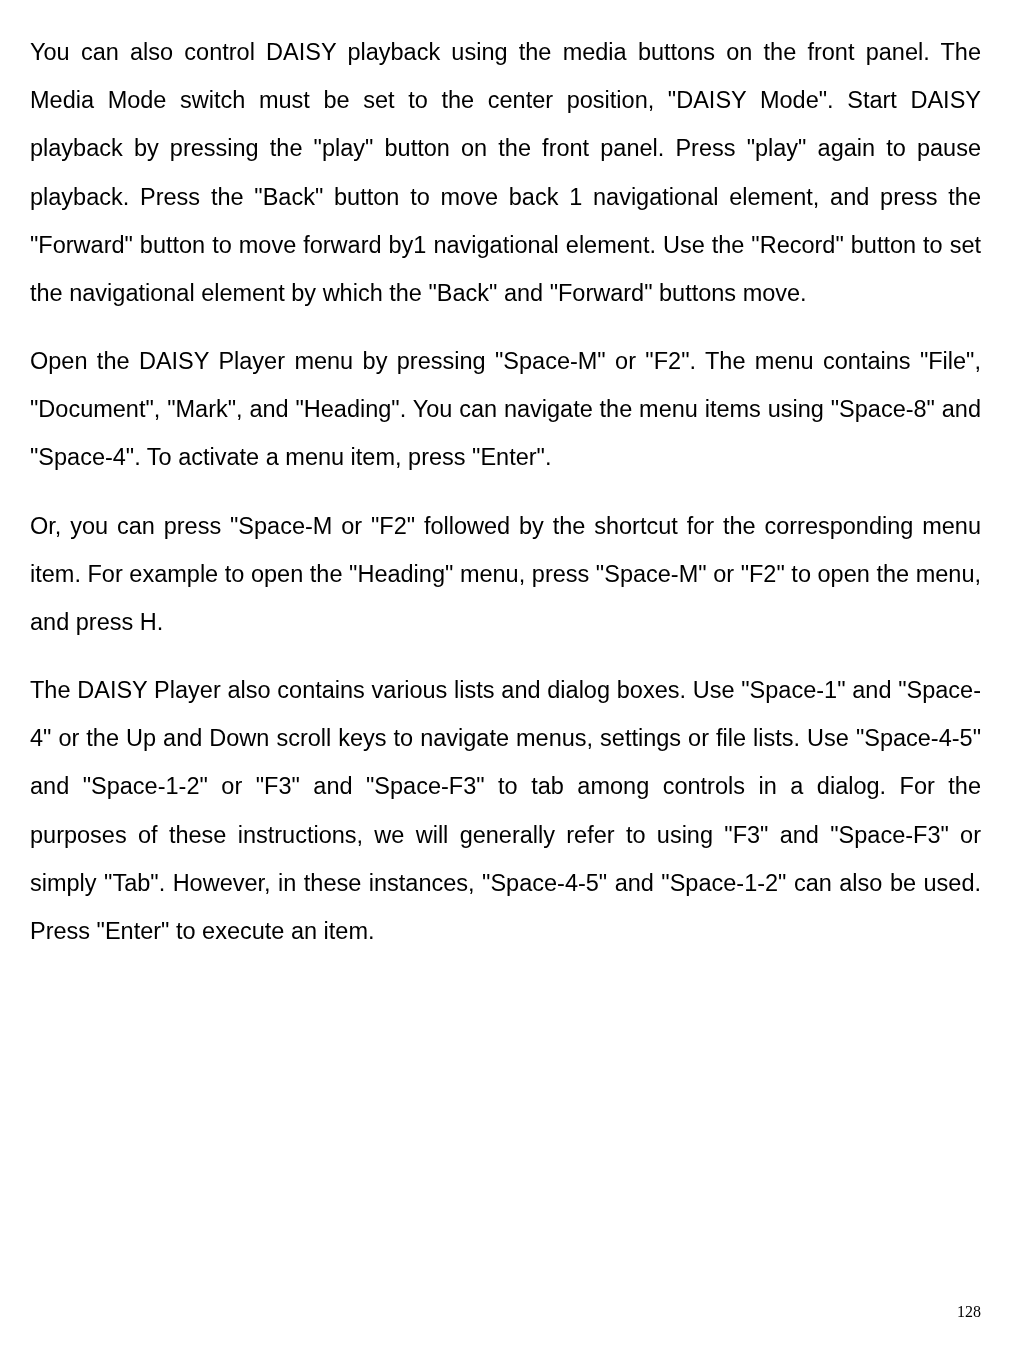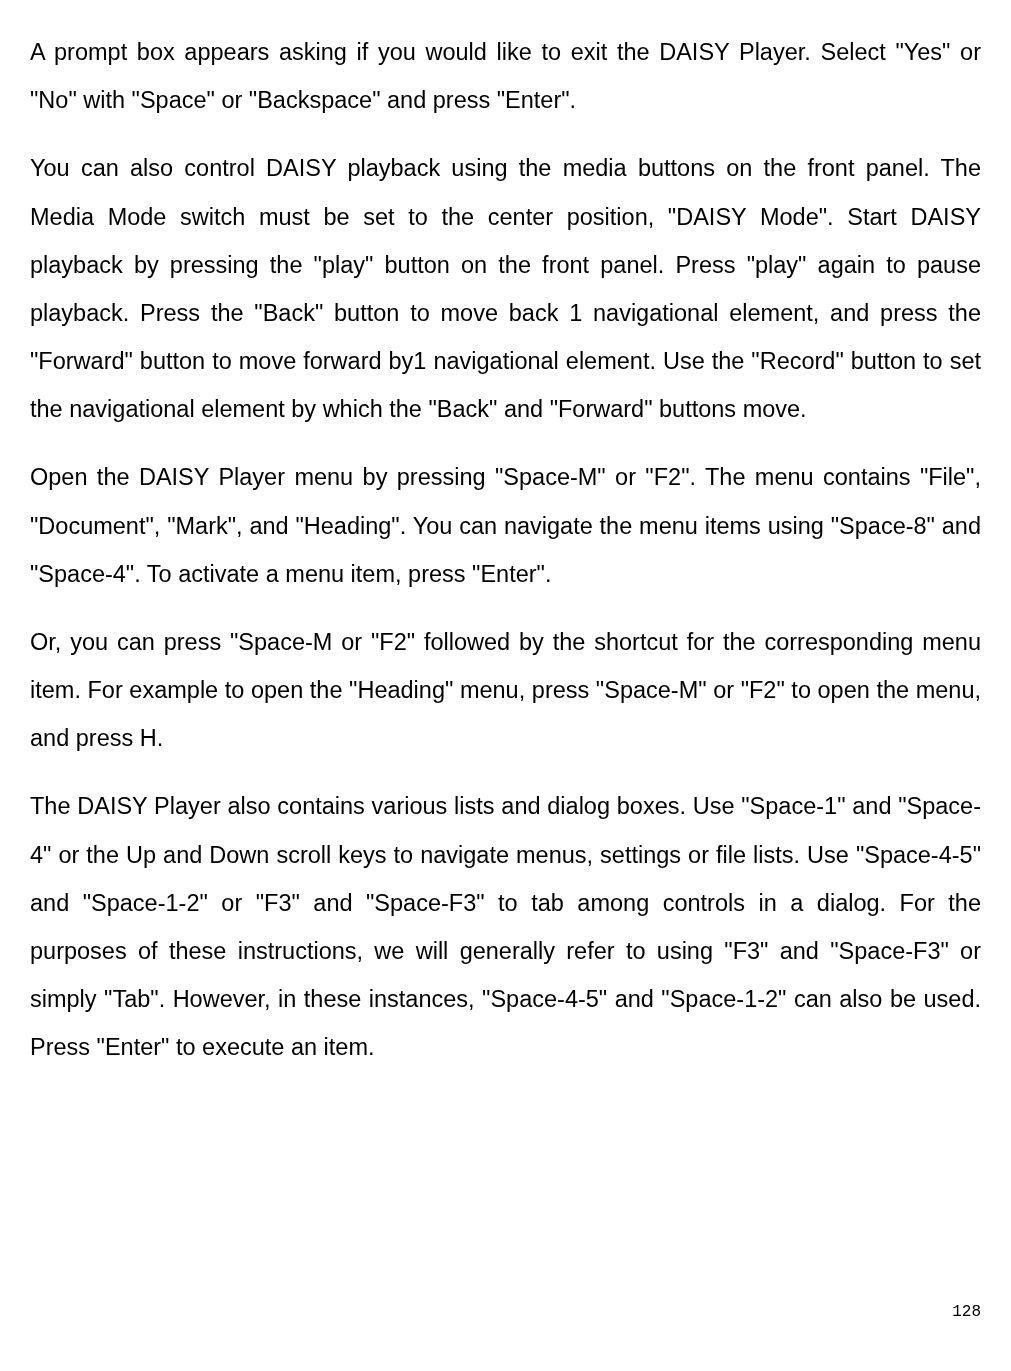--- a/index.html
+++ b/index.html
@@ -24,27 +24,26 @@
       color: #000000;
       text-align: justify;
       margin-bottom: 20px;
     }
     .page-number {
       position: absolute;
       bottom: 50px;
       right: 30px;
       font-size: 16px;
       color: #000000;
-      font-family: Liberation Mono, monospace;
+      font-family: Liberation Serif, serif;
     }
   </style>
 </head>
 <body>
 
 <div class="content">
-  <p>A prompt box appears asking if you would like to exit the DAISY Player. Select "Yes" or "No" with "Space" or "Backspace" and press "Enter".</p>
   <p>You can also control DAISY playback using the media buttons on the front panel. The Media Mode switch must be set to the center position, "DAISY Mode". Start DAISY playback by pressing the "play" button on the front panel. Press "play" again to pause playback. Press the "Back" button to move back 1 navigational element, and press the "Forward" button to move forward by1 navigational element. Use the "Record" button to set the navigational element by which the "Back" and "Forward" buttons move.</p>
   <p>Open the DAISY Player menu by pressing "Space-M" or "F2". The menu contains "File", "Document", "Mark", and "Heading". You can navigate the menu items using "Space-8" and "Space-4". To activate a menu item, press "Enter".</p>
   <p>Or, you can press "Space-M or "F2" followed by the shortcut for the corresponding menu item. For example to open the "Heading" menu, press "Space-M" or "F2" to open the menu, and press H.</p>
   <p>The DAISY Player also contains various lists and dialog boxes. Use "Space-1" and "Space-4" or the Up and Down scroll keys to navigate menus, settings or file lists. Use "Space-4-5" and "Space-1-2" or "F3" and "Space-F3" to tab among controls in a dialog. For the purposes of these instructions, we will generally refer to using "F3" and "Space-F3" or simply "Tab". However, in these instances, "Space-4-5" and "Space-1-2" can also be used. Press "Enter" to execute an item.</p>
 </div>
 
 <div class="page-number">128</div>
 
 </body></html>

